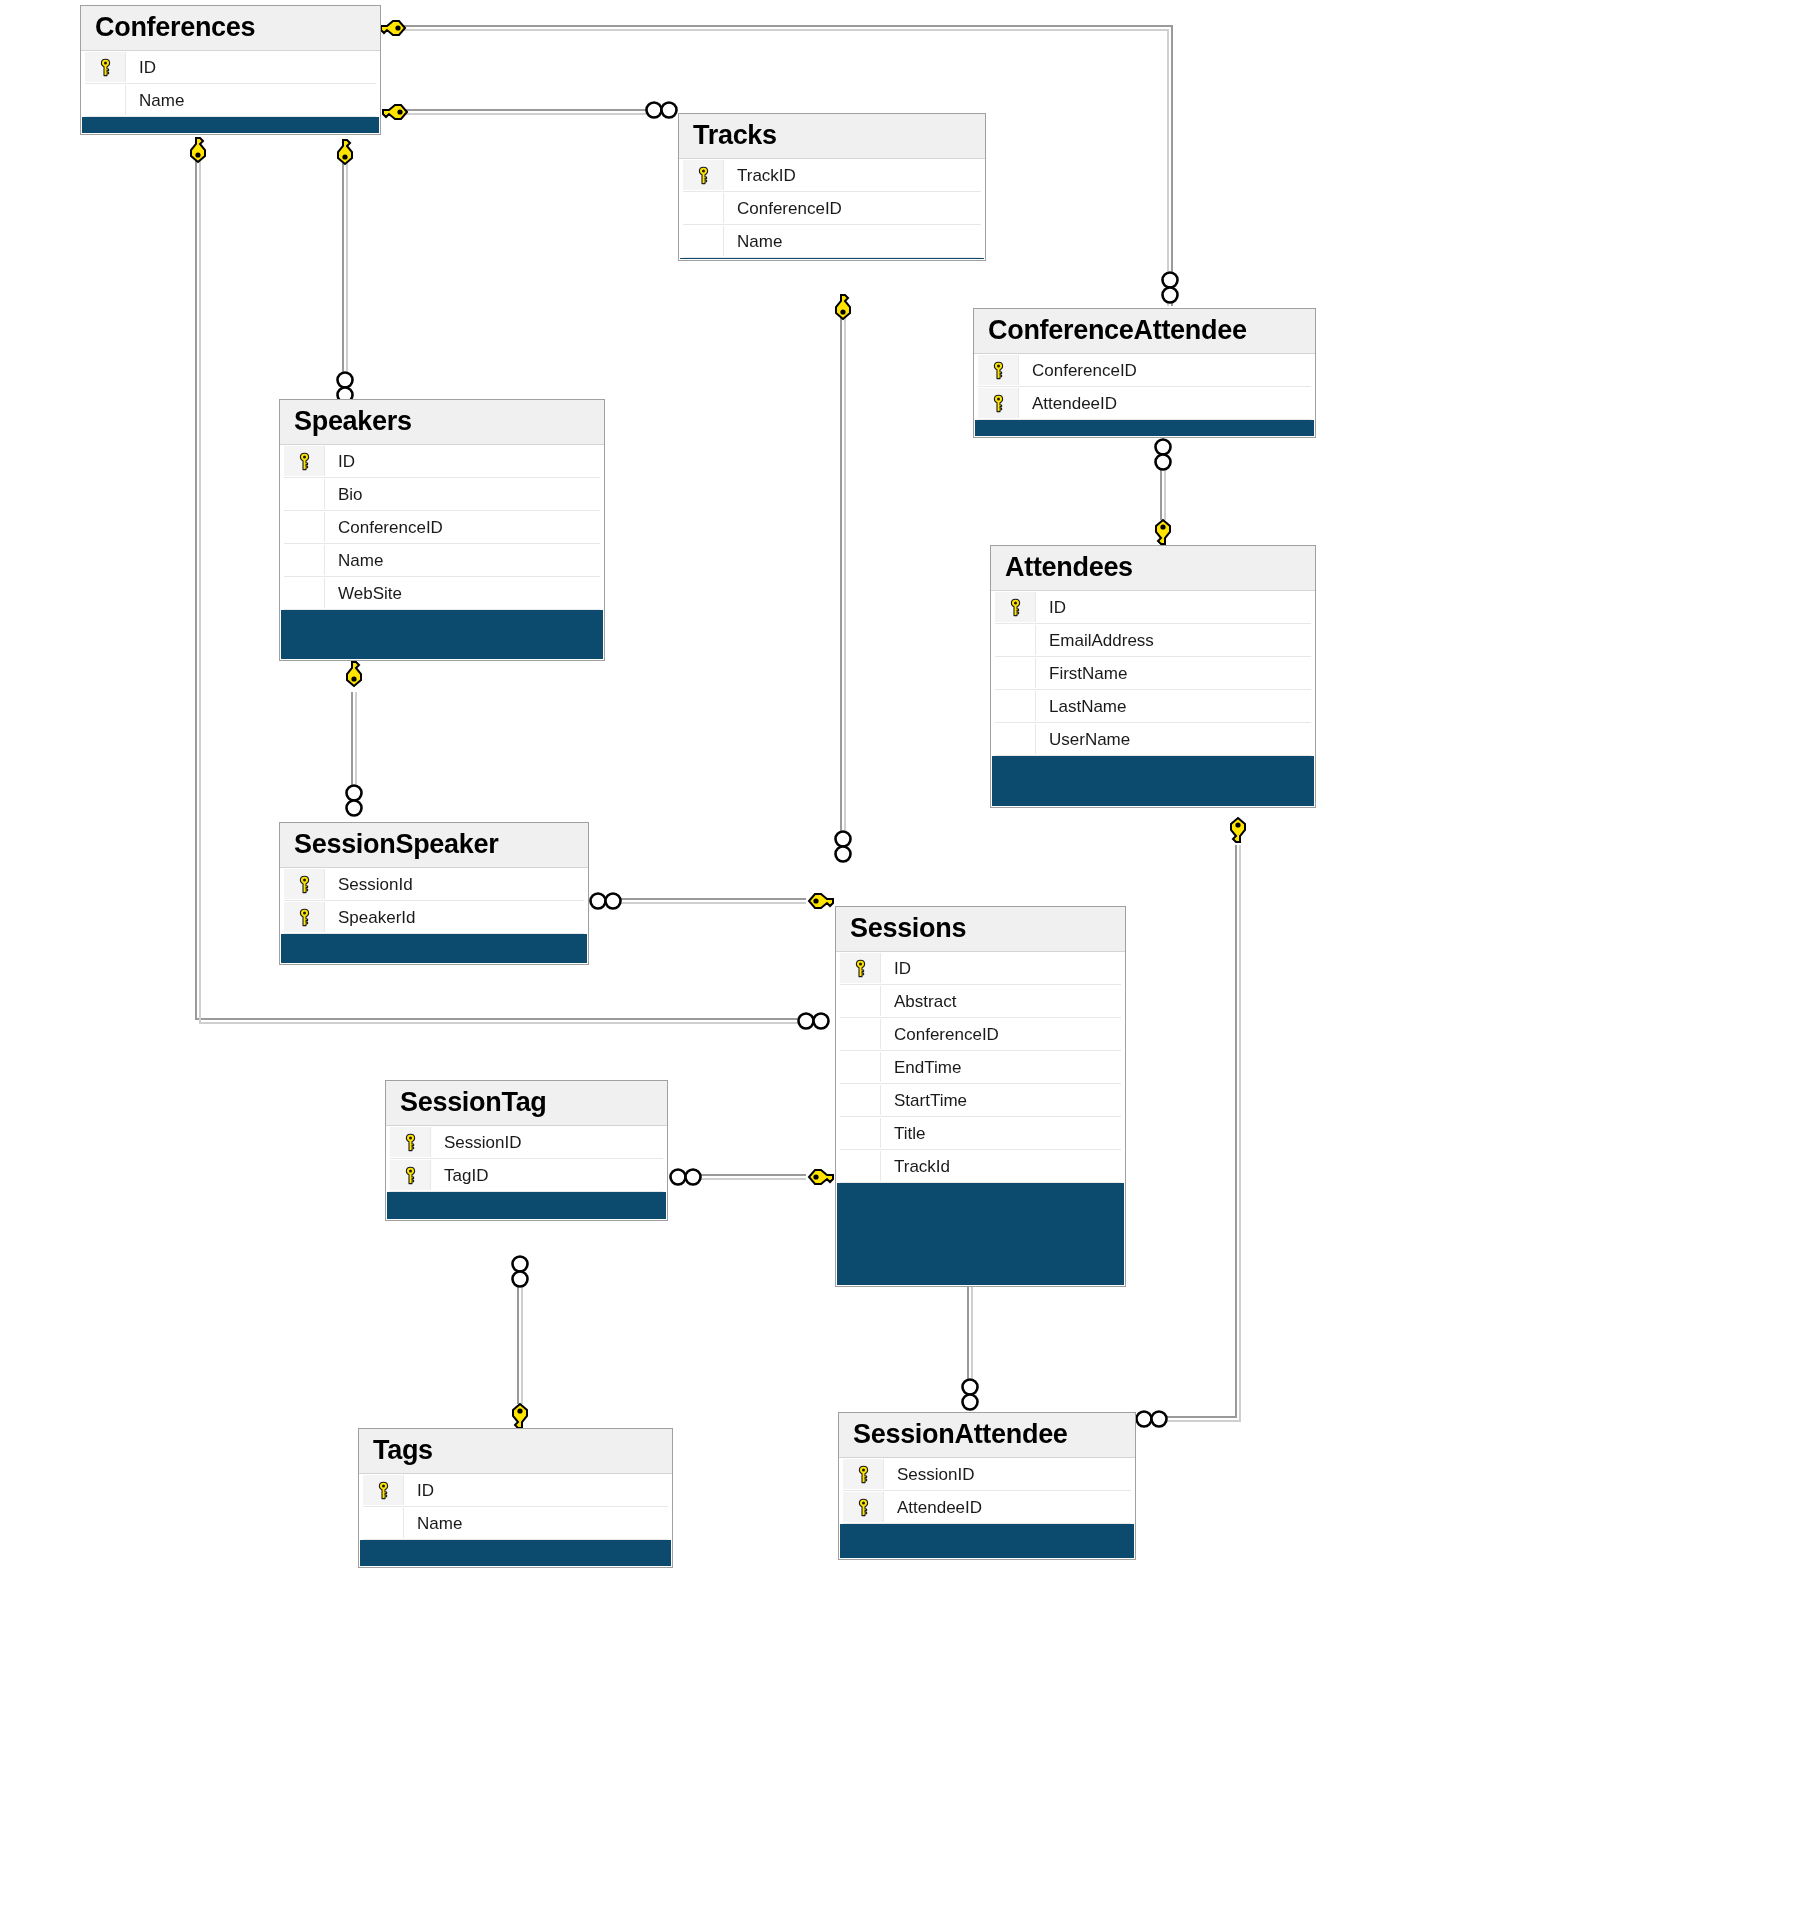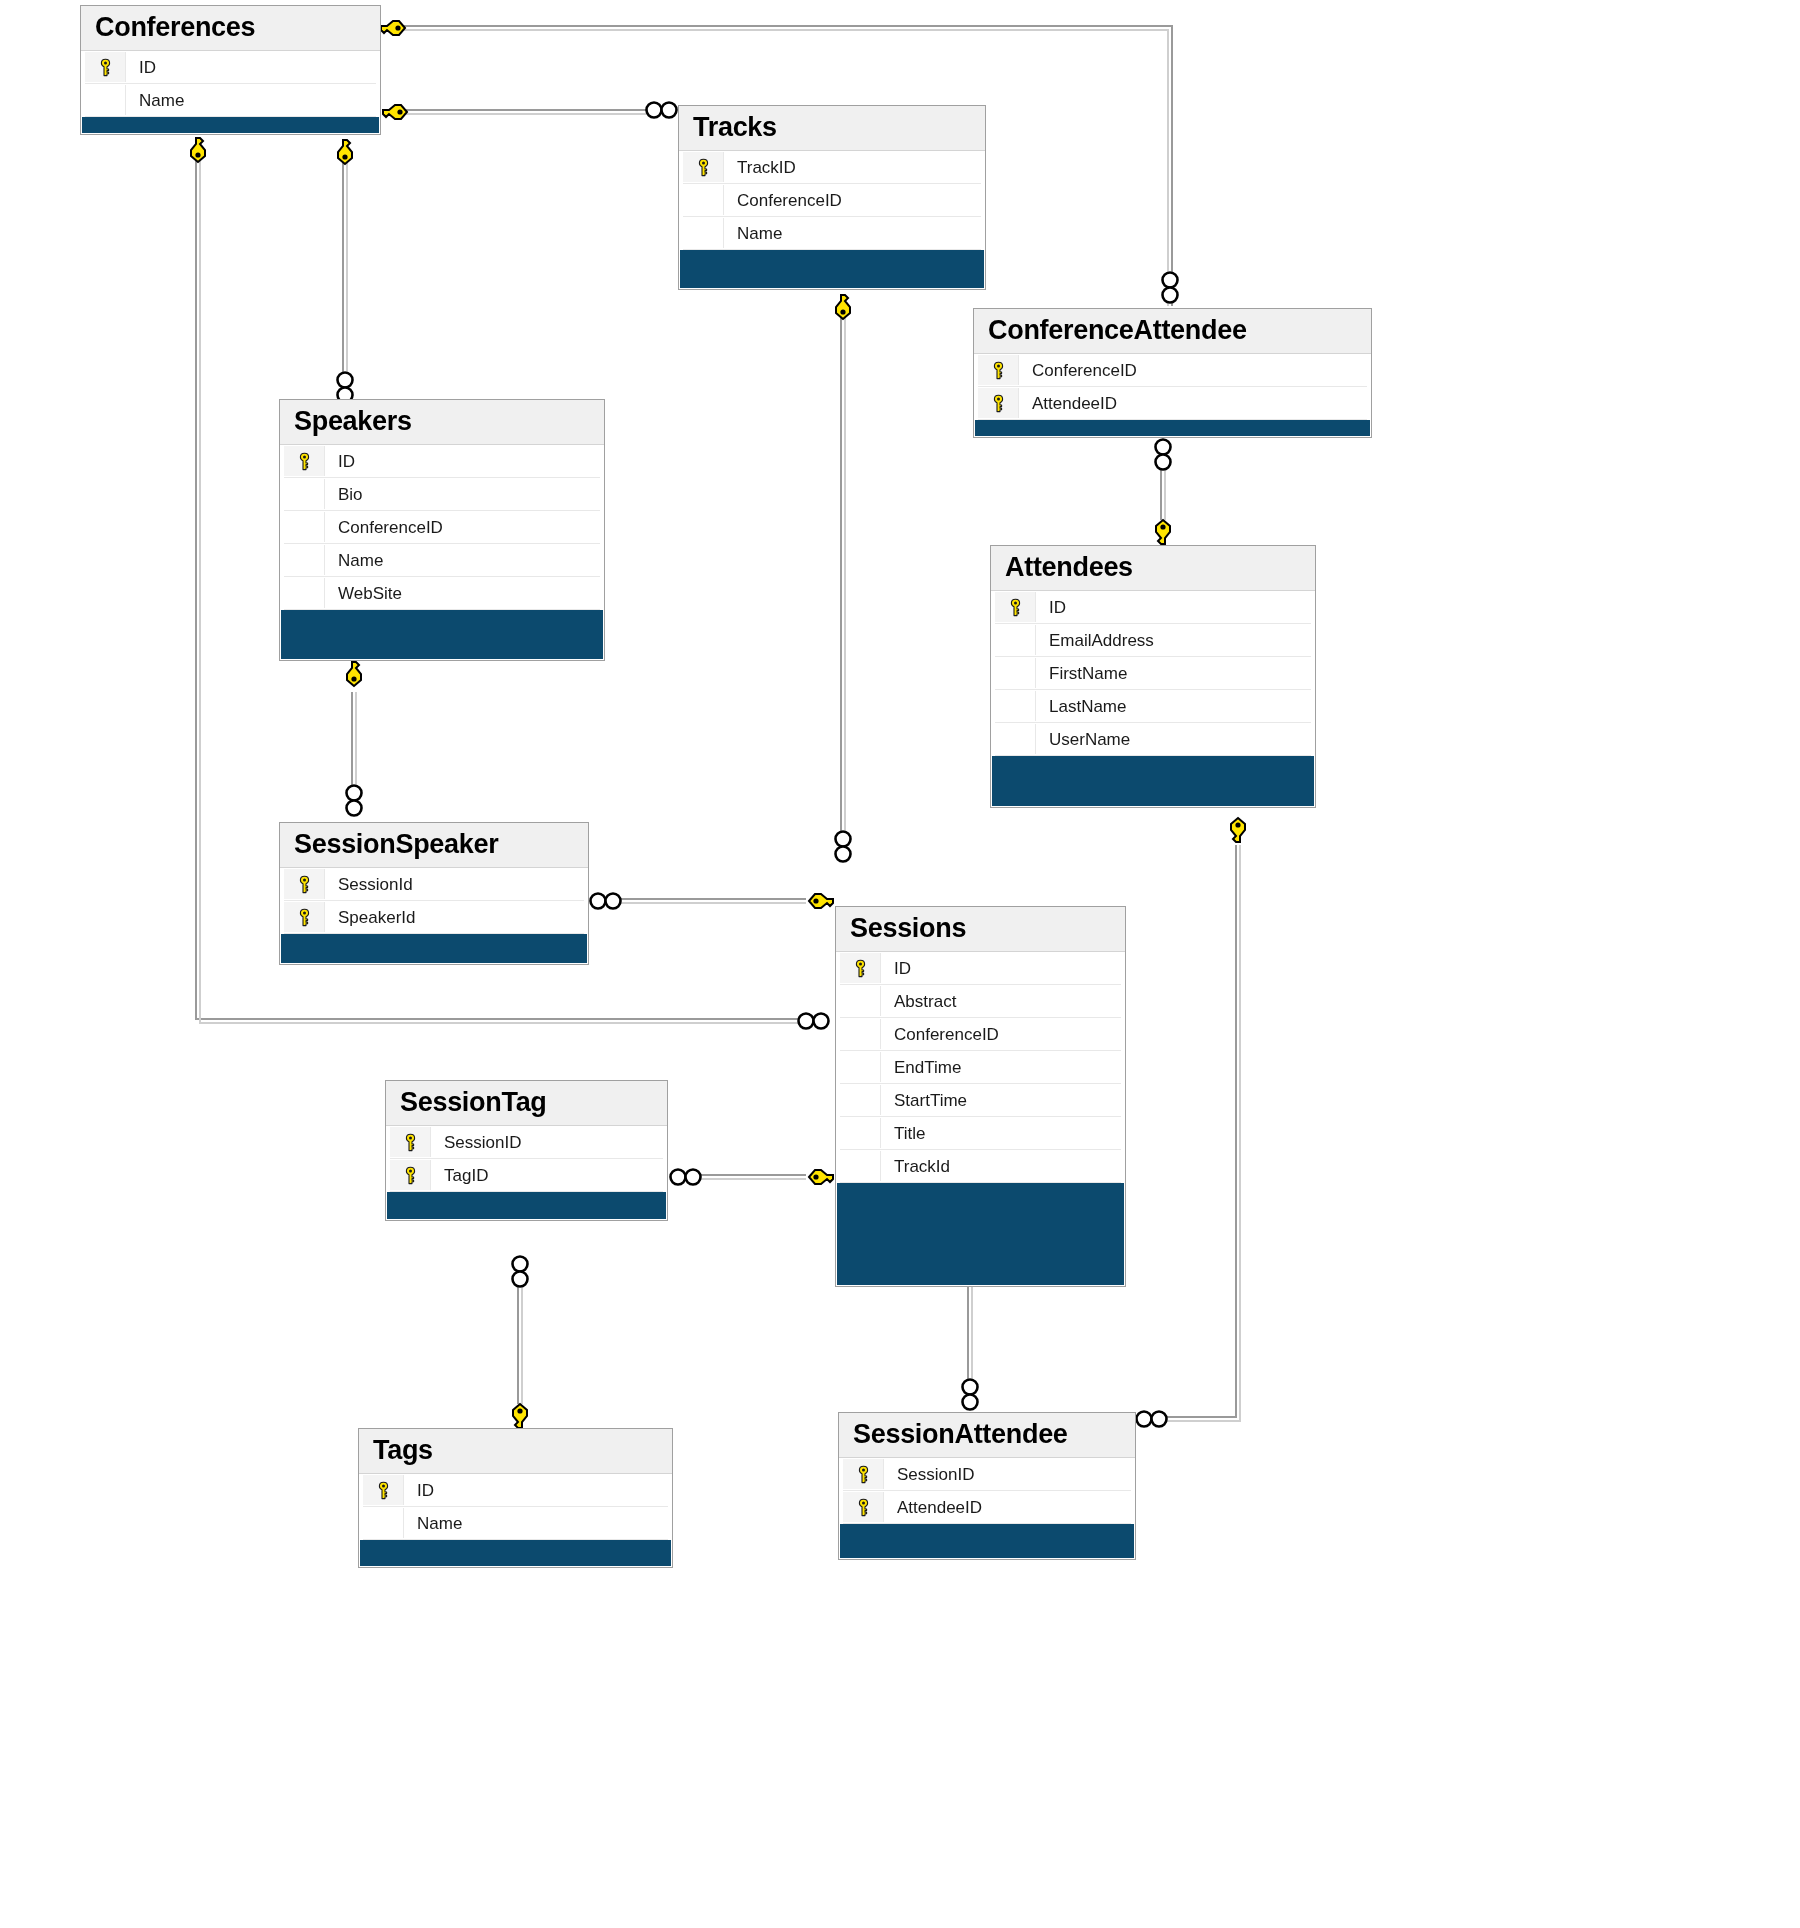--- a/index.html
+++ b/index.html
@@ -186,21 +186,21 @@
             </div>
             <div class="namecell">ID</div>
           </div>
           <div class="row">
             <div class="keycell"></div>
             <div class="namecell">Name</div>
           </div>
           <div class="filler"></div>
         </div>
       </div>
-      <div class="entity" style="left: 678px; top: 105px; width: 308px; height: 185px;">
+      <div class="entity" style="left: 678px; top: 113px; width: 308px; height: 148px;">
         <div class="title">Tracks</div>
         <div class="cols">
           <div class="row">
             <div class="keycell pk">
               <svg class="keyicon" viewBox="0 0 17 19" xmlns="http://www.w3.org/2000/svg">
                 <path d="M8.5 1.2 C11 1.2 12.6 3 12.6 5.1 C12.6 6.9 11.5 8.2 10 8.8 L10 11 L11.6 11 L11.6 12.6 L10 12.6 L10 14.2 L11.6 14.2 L11.6 15.8 L10 15.8 L10 17.6 L7 17.6 L7 8.8 C5.5 8.2 4.4 6.9 4.4 5.1 C4.4 3 6 1.2 8.5 1.2 Z" fill="#ffe400" stroke="#1a1a1a" stroke-width="1.1" stroke-linejoin="round"></path>
                 <circle cx="8.5" cy="4.9" r="1.5" fill="#1a1a1a"></circle>
               </svg>
             </div>
             <div class="namecell">TrackID</div>
@@ -209,21 +209,21 @@
             <div class="keycell"></div>
             <div class="namecell">ConferenceID</div>
           </div>
           <div class="row">
             <div class="keycell"></div>
             <div class="namecell">Name</div>
           </div>
           <div class="filler"></div>
         </div>
       </div>
-      <div class="entity" style="left: 973px; top: 308px; width: 399px; height: 130px;">
+      <div class="entity" style="left: 973px; top: 308px; width: 343px; height: 130px;">
         <div class="title">ConferenceAttendee</div>
         <div class="cols">
           <div class="row">
             <div class="keycell pk">
               <svg class="keyicon" viewBox="0 0 17 19" xmlns="http://www.w3.org/2000/svg">
                 <path d="M8.5 1.2 C11 1.2 12.6 3 12.6 5.1 C12.6 6.9 11.5 8.2 10 8.8 L10 11 L11.6 11 L11.6 12.6 L10 12.6 L10 14.2 L11.6 14.2 L11.6 15.8 L10 15.8 L10 17.6 L7 17.6 L7 8.8 C5.5 8.2 4.4 6.9 4.4 5.1 C4.4 3 6 1.2 8.5 1.2 Z" fill="#ffe400" stroke="#1a1a1a" stroke-width="1.1" stroke-linejoin="round"></path>
                 <circle cx="8.5" cy="4.9" r="1.5" fill="#1a1a1a"></circle>
               </svg>
             </div>
             <div class="namecell">ConferenceID</div>

